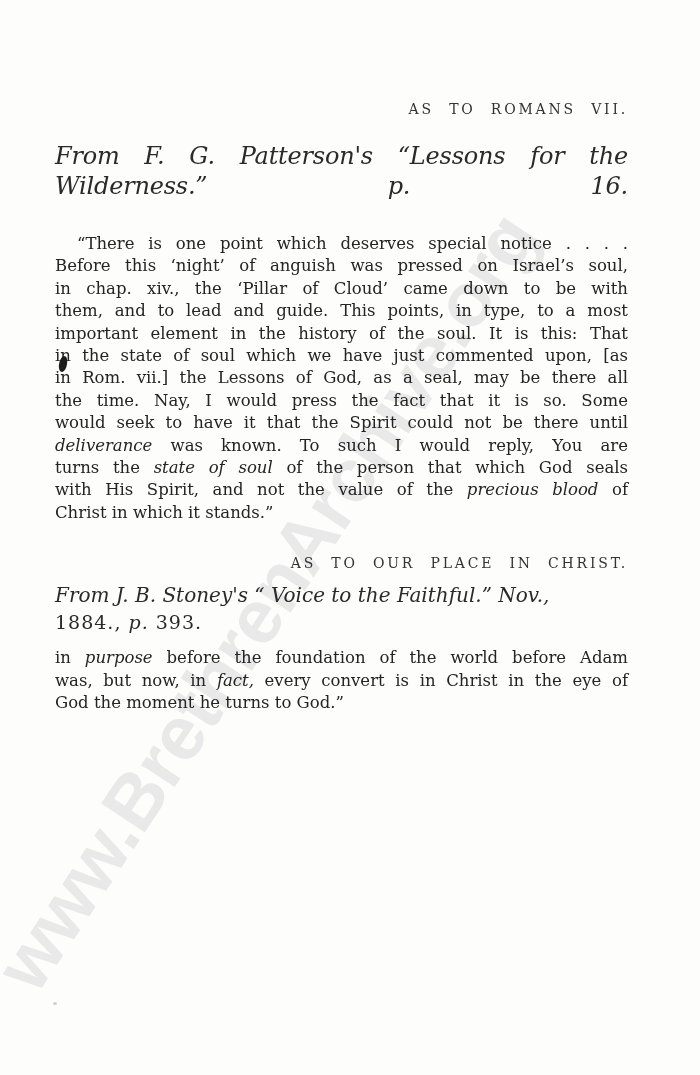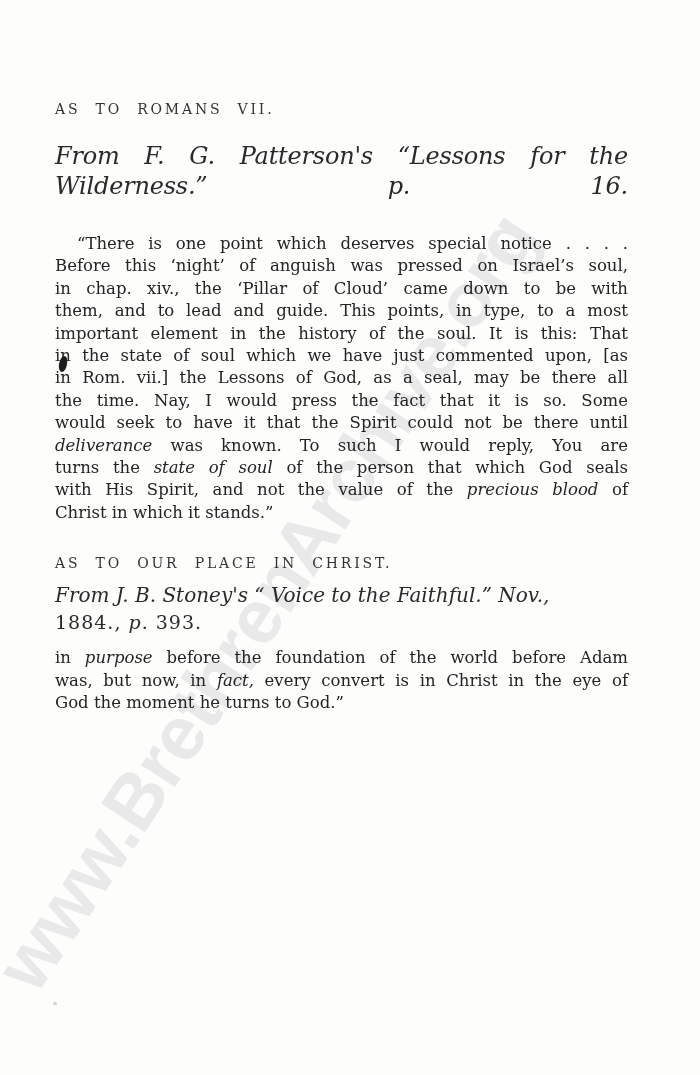--- a/index.html
+++ b/index.html
@@ -36,21 +36,21 @@
 
   .pagenum {
     text-align: center;
     font-size: 19px;
     line-height: 26px;
     letter-spacing: 2px;
     color: #2c2c2c;
   }
 
   .heading {
-    text-align: left;
+    text-align: right;
     font-size: 14px;
     line-height: 18px;
     letter-spacing: 2.8px;
     word-spacing: 8px;
     color: #333;
   }
   .h1 { margin-top: 30px; }
   .h2 { margin-top: 30px; }
 
   .source { color: #2a2a2a; }

